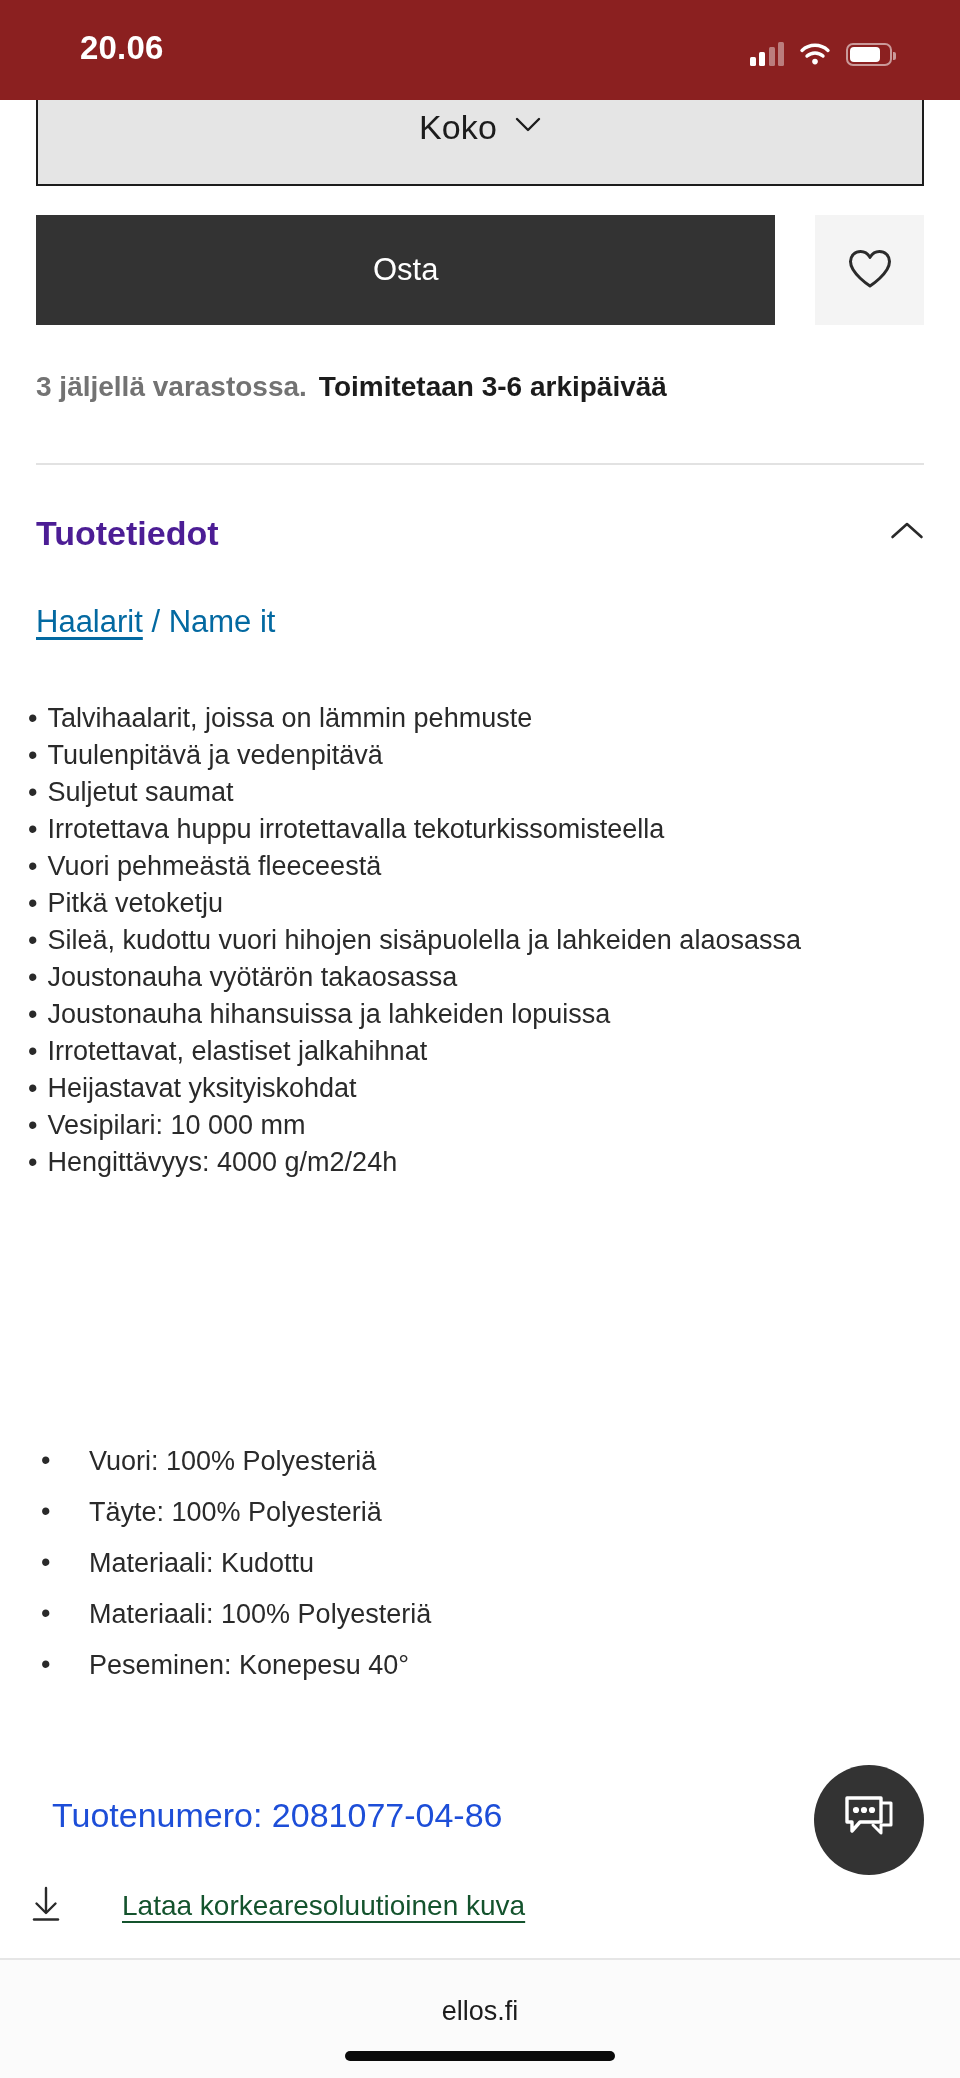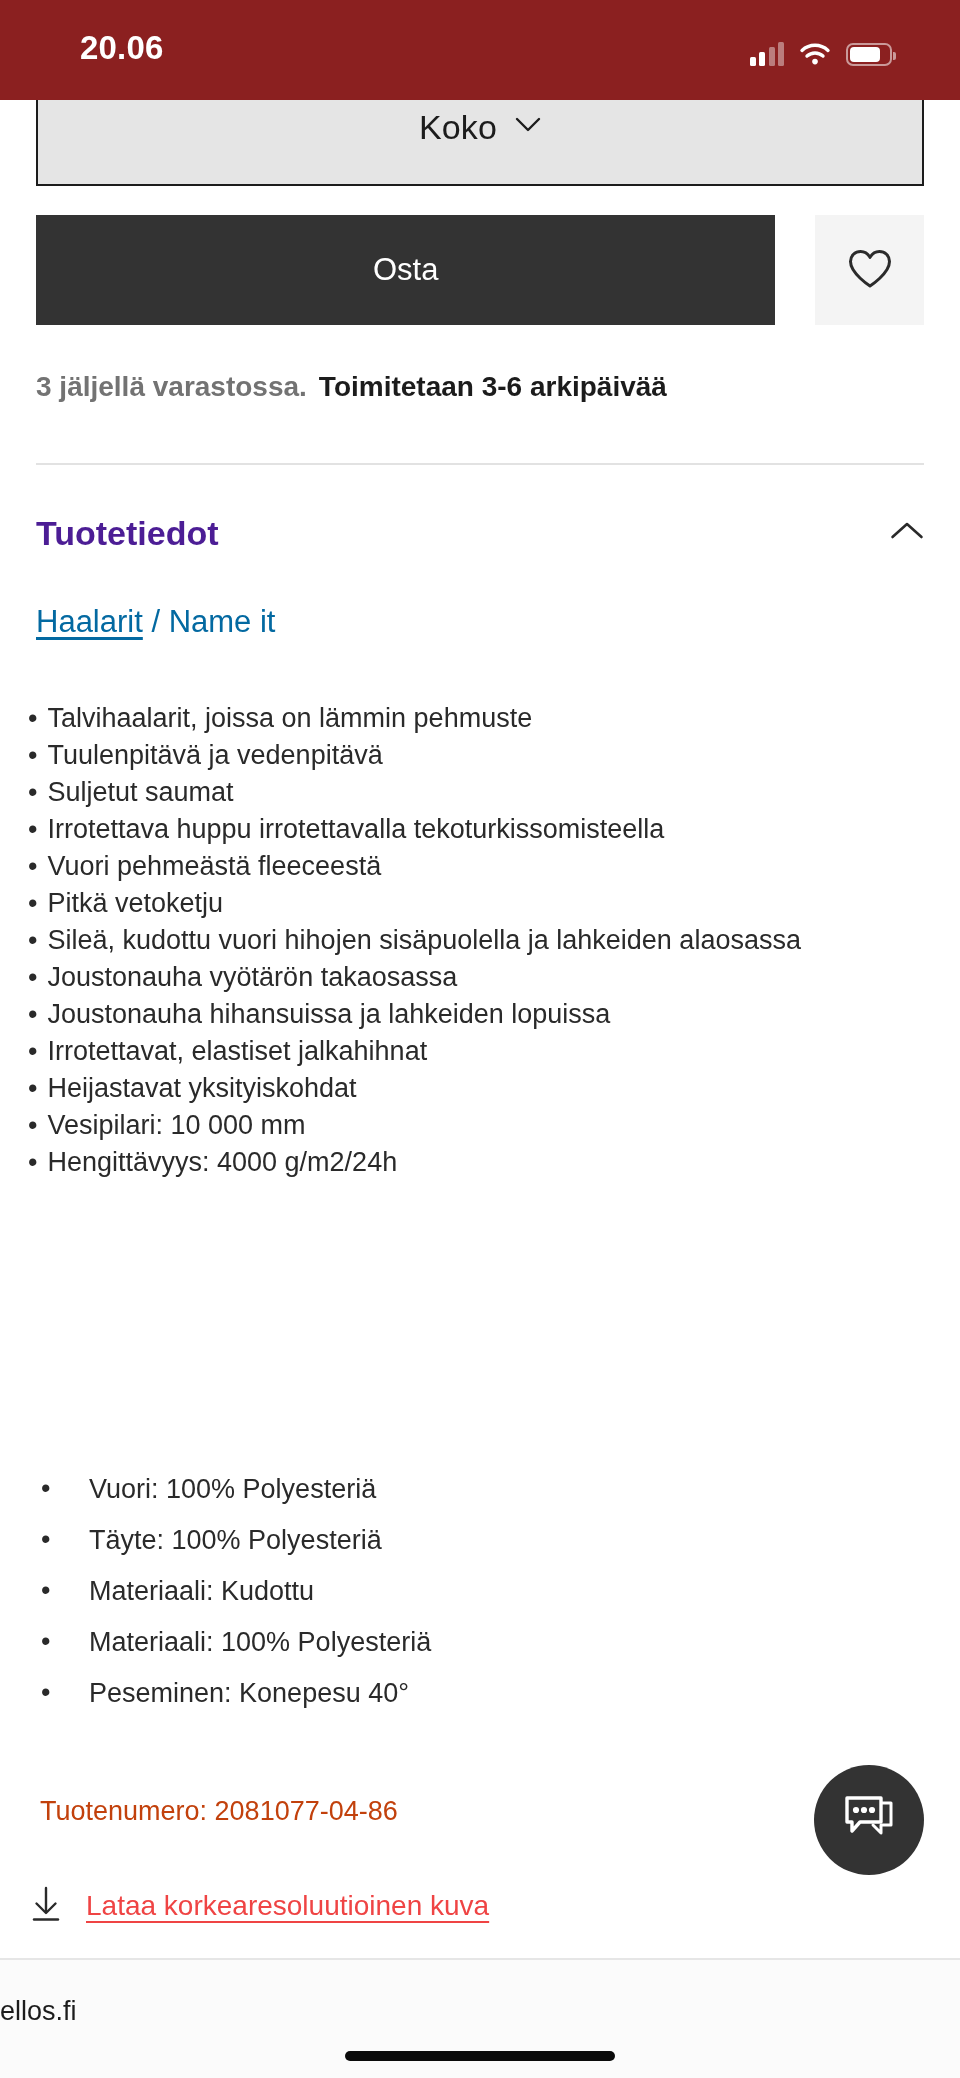--- a/index.html
+++ b/index.html
@@ -197,62 +197,62 @@
     padding-left: 0;
     text-indent: 0;
   }
   .feature-list .li .bul { margin-right: 10px; }
 
   .material-list {
     position: absolute;
     left: 36px;
     top: 1444px;
     width: 880px;
-    margin-top: 28px;
   }
   .material-list .li {
     position: relative;
     font-size: 27px;
     line-height: 34px;
     color: #2a2a2a;
     padding-left: 53px;
     margin-bottom: 17px;
   }
   .material-list .li::before {
     content: "\2022";
     position: absolute;
     left: 5px;
     top: -1px;
     font-size: 27px;
     color: #2a2a2a;
   }
 
   .product-number {
     position: absolute;
-    left: 40px;
+    left: 52px;
     top: 1796px;
-    font-size: 27px;
-    color: #c2410c;
+    font-size: 34px;
+    color: #1d4ed8;
     white-space: nowrap;
   }
 
   .download-link {
     position: absolute;
     left: 29px;
     top: 1885px;
     display: flex;
     align-items: center;
     gap: 23px;
     cursor: pointer;
   }
   .download-link .dl-label {
     font-size: 28px;
-    color: #ef4444;
+    color: #14532d;
     text-decoration: underline;
     text-underline-offset: 6px;
+    margin-left: 36px;
   }
 
   .chat-fab {
     position: absolute;
     left: 814px;
     top: 1765px;
     width: 110px;
     height: 110px;
     border-radius: 50%;
     background: #333333;
@@ -270,21 +270,21 @@
     bottom: 0;
     width: 960px;
     height: 120px;
     background: #fbfbfb;
     border-top: 2px solid #e6e6e6;
   }
   .browser-domain {
     position: absolute;
     top: 36px;
     width: 100%;
-    text-align: left;
+    text-align: center;
     font-size: 27px;
     color: #1c1c1c;
   }
   .home-indicator {
     position: absolute;
     left: 50%;
     transform: translateX(-50%);
     bottom: 17px;
     width: 270px;
     height: 10px;

